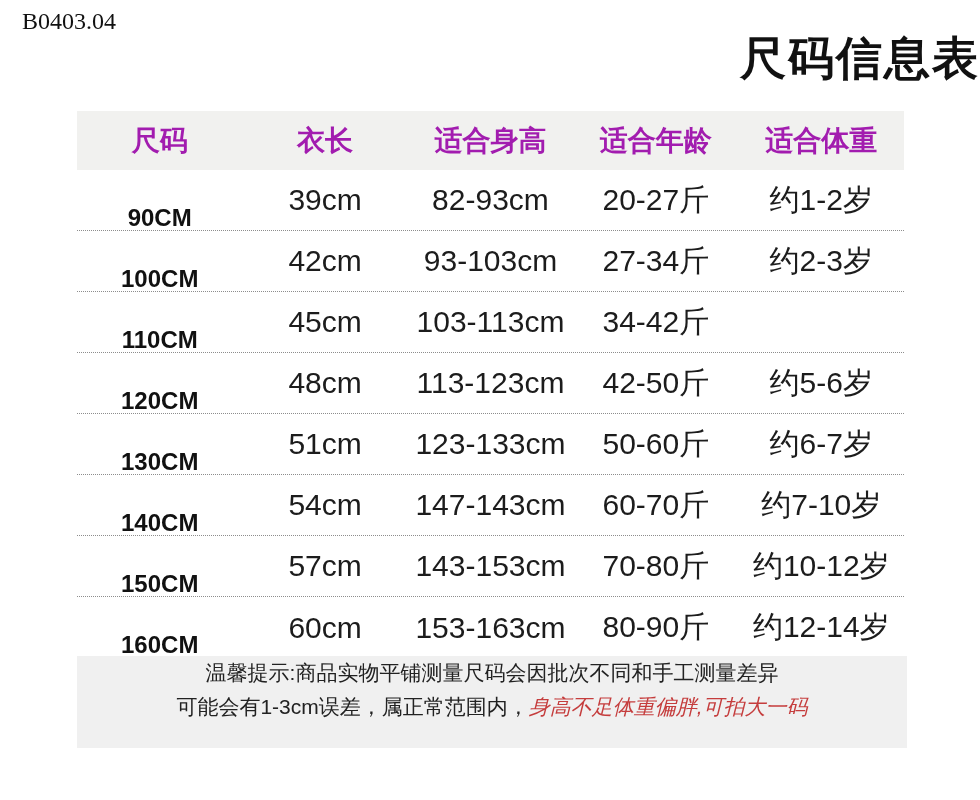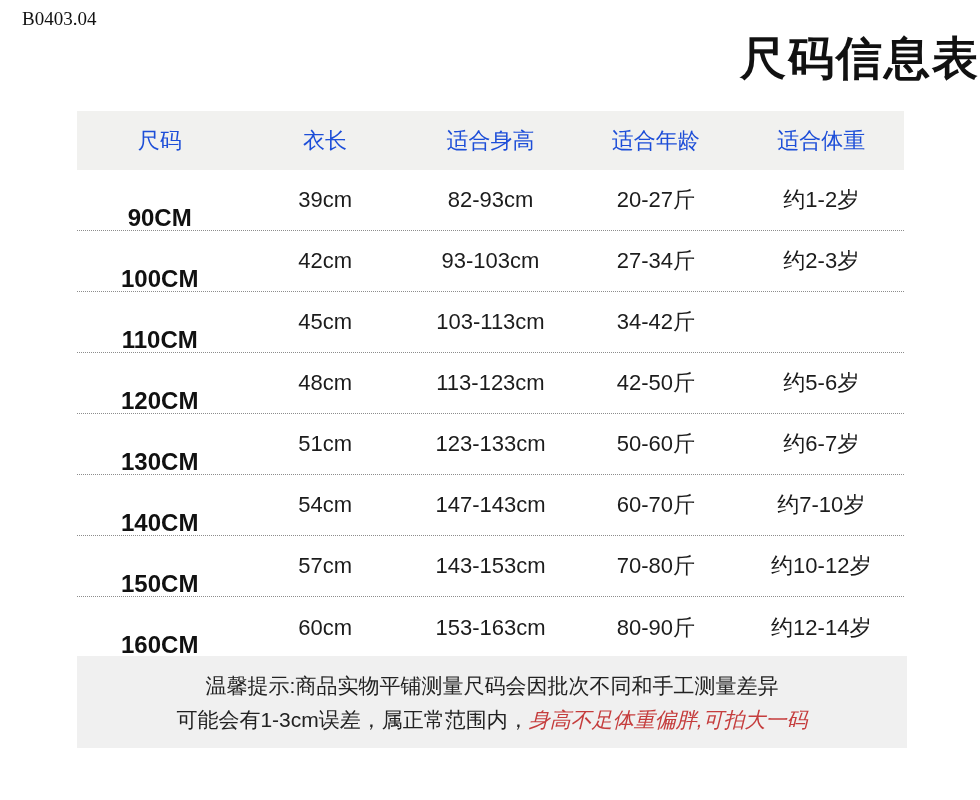--- a/index.html
+++ b/index.html
@@ -13,21 +13,21 @@
     width: 980px;
     height: 800px;
     background: #ffffff;
     overflow: hidden;
   }
   .product-code {
     position: absolute;
     left: 22px;
     top: 8px;
     font-family: "Liberation Serif", "DejaVu Serif", serif;
-    font-size: 19px;
+    font-size: 24px;
     color: #111111;
   }
   .page-title {
     position: absolute;
     left: 0;
     top: 28px;
     width: 100%;
     text-align: right;
     font-size: 46px;
     font-weight: 600;
@@ -50,44 +50,43 @@
   }
   .t-row.body-row {
     height: 61px;
   }
   .t-row.body-row:not(:last-child) {
     border-bottom: 1px dotted #8d8d8d;
   }
   .t-cell {
     width: 20%;
     text-align: center;
-    font-size: 22px;
+    font-size: 30px;
     color: #1c1c1c;
     white-space: nowrap;
   }
   .t-row.head .t-cell {
-    font-weight: normal;
-    font-size: 22px;
-    color: #1d4ed8;
+    font-weight: bold;
+    font-size: 28px;
+    color: #a21caf;
   }
   .t-cell.size-col {
     font-weight: bold;
     font-size: 24px;
     color: #111111;
     margin-top: 35px;
   }
   .notice {
     position: absolute;
     left: 77px;
     top: 656px;
     width: 830px;
     height: 92px;
     background: #f0f0f0;
     text-align: center;
-    padding-top: 13px;
   }
   .notice-line {
     font-size: 21px;
     line-height: 34px;
     color: #222222;
     white-space: nowrap;
   }
   .notice-highlight {
     color: #c53d3d;
     font-style: italic;

